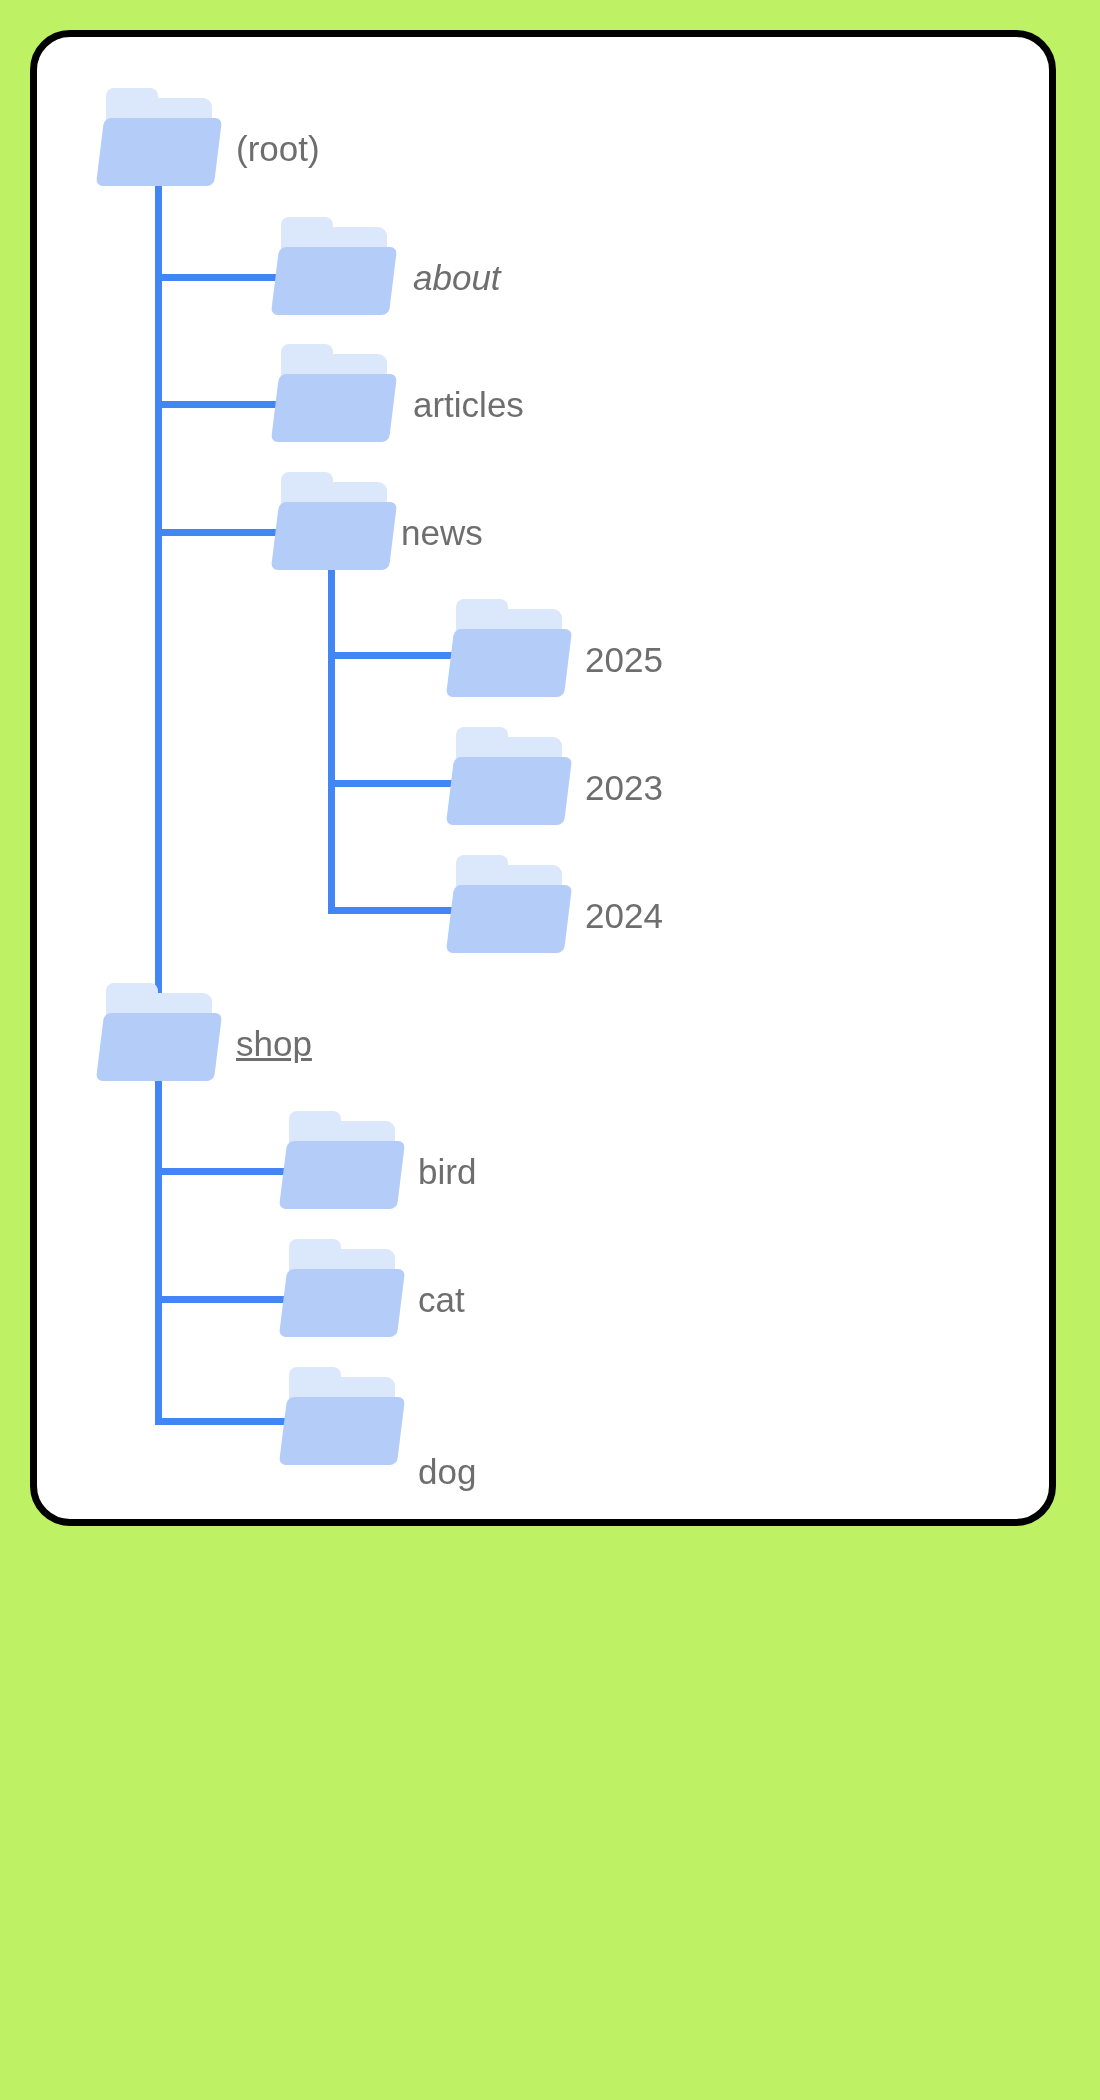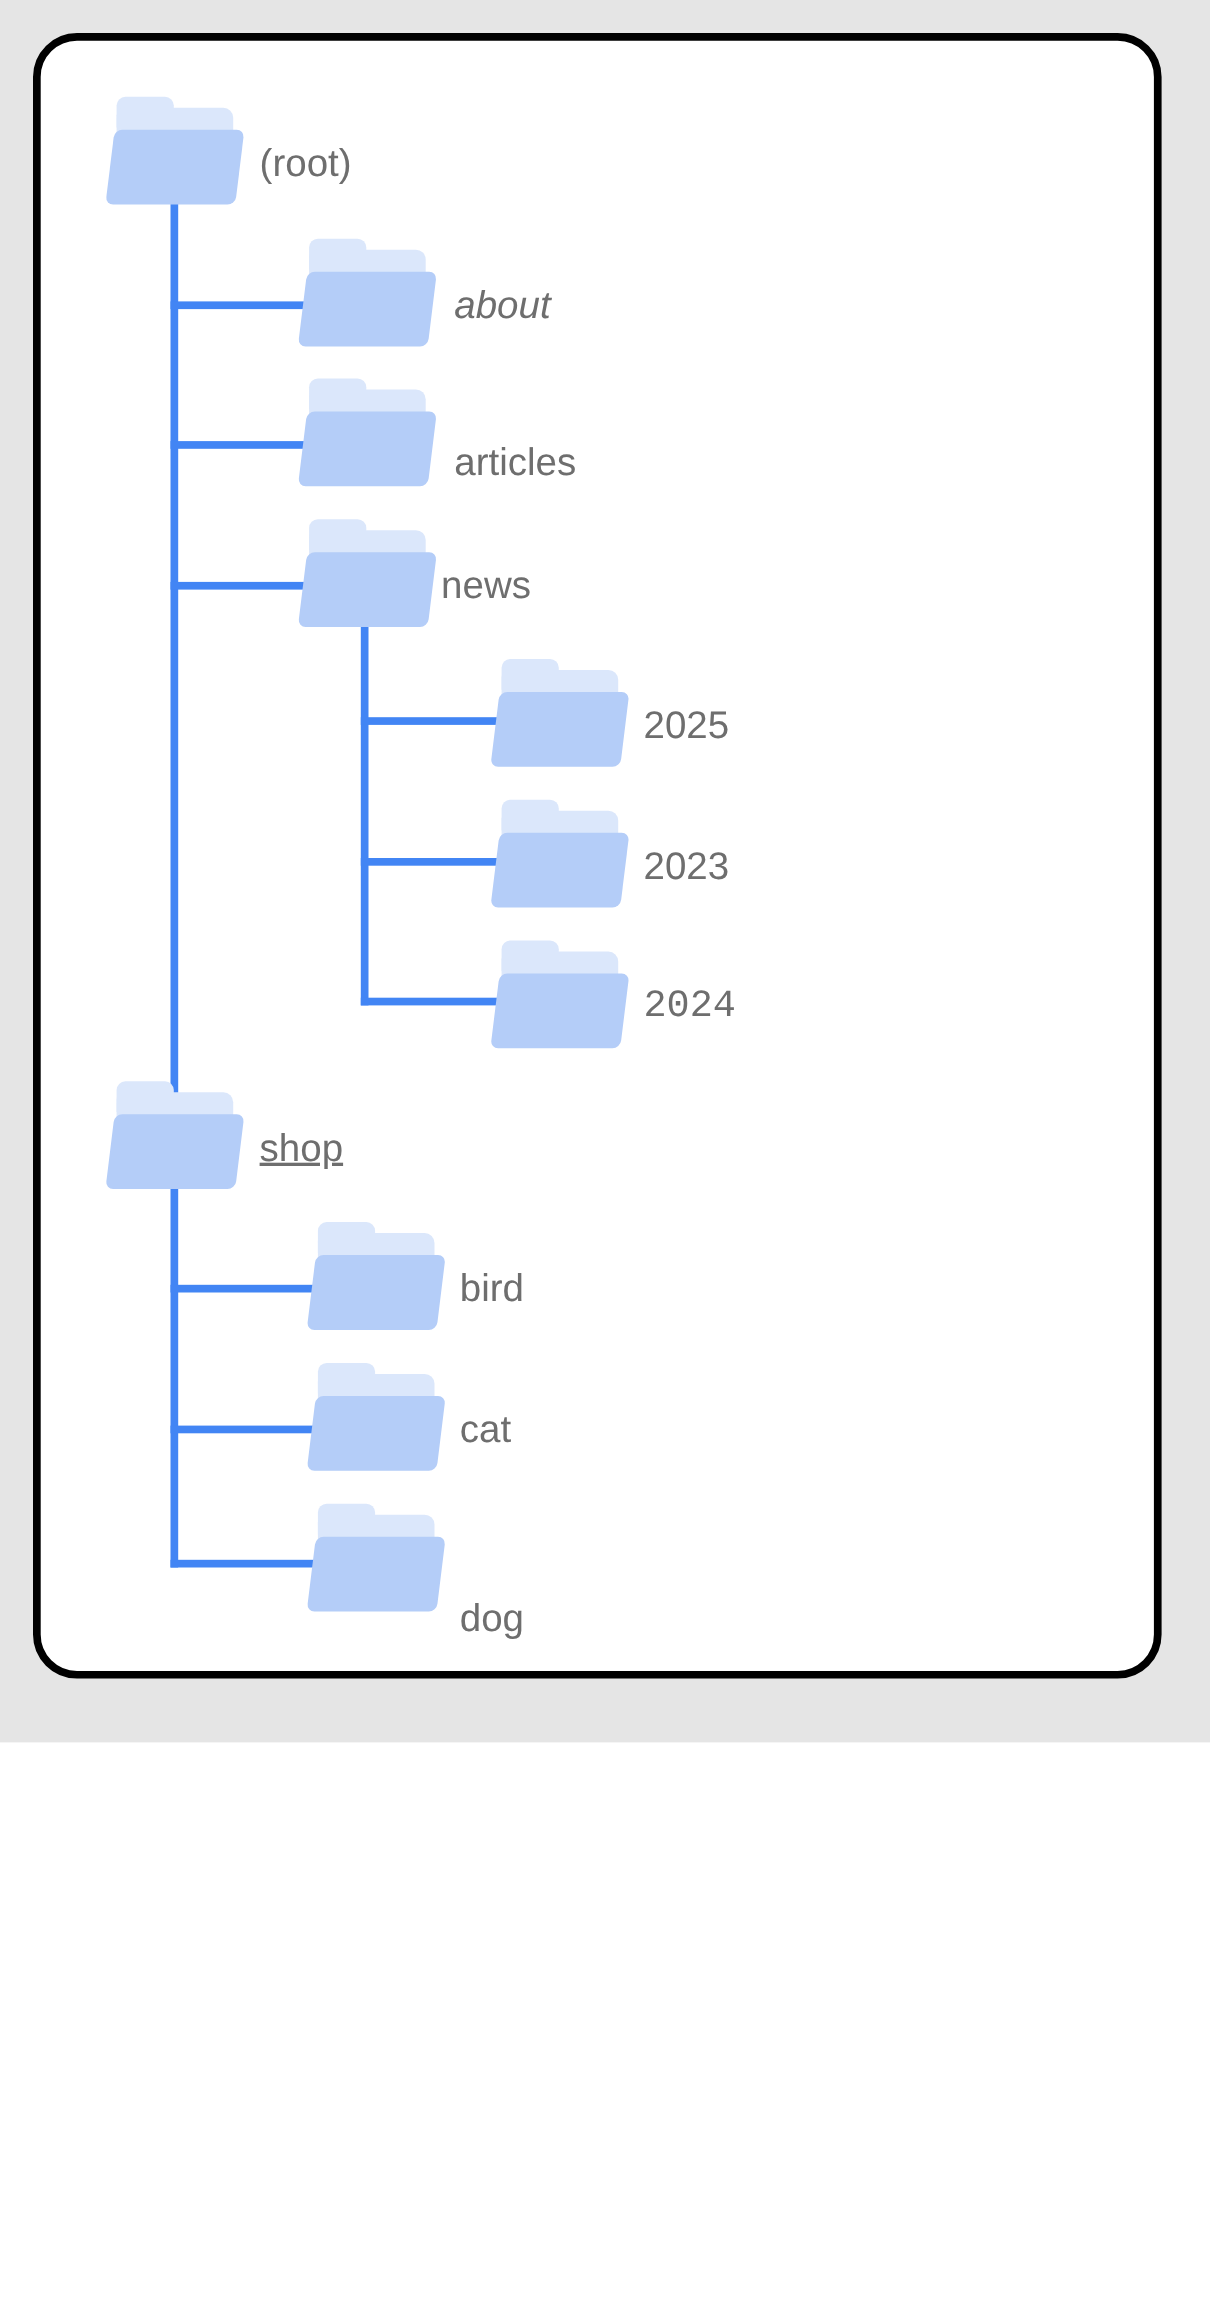--- a/index.html
+++ b/index.html
@@ -10,22 +10,22 @@
   body {
     width: 1100px;
     height: 2100px;
     font-family: "Liberation Sans", sans-serif;
     overflow: hidden;
   }
 
   #canvas {
     position: relative;
     width: 1100px;
-    height: 1584px;
-    background: #e5e5e5;
+    height: 2100px;
+    background: #bef264;
   }
 
   
   #frame {
     position: absolute;
     left: 30px;
     top: 30px;
     width: 1026px;
     height: 1496px;
     border: 7px solid #000000;
@@ -153,21 +153,21 @@
     </div>
     <div class="label" style="left:138px; top:33px;font-style:italic;">about</div>
   </div>
 
   <div class="node" style="left:275px; top:354px;">
     <div class="folder">
       <div class="tab"></div>
       <div class="back"></div>
       <div class="front"></div>
     </div>
-    <div class="label" style="left:138px; top:33px;margin-top:16px;">articles</div>
+    <div class="label" style="left:138px; top:33px;">articles</div>
   </div>
 
   <div class="node" style="left:275px; top:482px;">
     <div class="folder">
       <div class="tab"></div>
       <div class="back"></div>
       <div class="front"></div>
     </div>
     <div class="label" style="left:126px; top:33px;">news</div>
   </div>
@@ -189,21 +189,21 @@
     </div>
     <div class="label" style="left:135px; top:33px;">2023</div>
   </div>
 
   <div class="node" style="left:450px; top:865px;">
     <div class="folder">
       <div class="tab"></div>
       <div class="back"></div>
       <div class="front"></div>
     </div>
-    <div class="label" style="left:135px; top:33px;font-family:Liberation Mono, monospace;">2024</div>
+    <div class="label" style="left:135px; top:33px;">2024</div>
   </div>
 
   <div class="node" style="left:100px; top:993px;">
     <div class="folder">
       <div class="tab"></div>
       <div class="back"></div>
       <div class="front"></div>
     </div>
     <div class="label" style="left:136px; top:33px;text-decoration:underline;">shop</div>
   </div>

